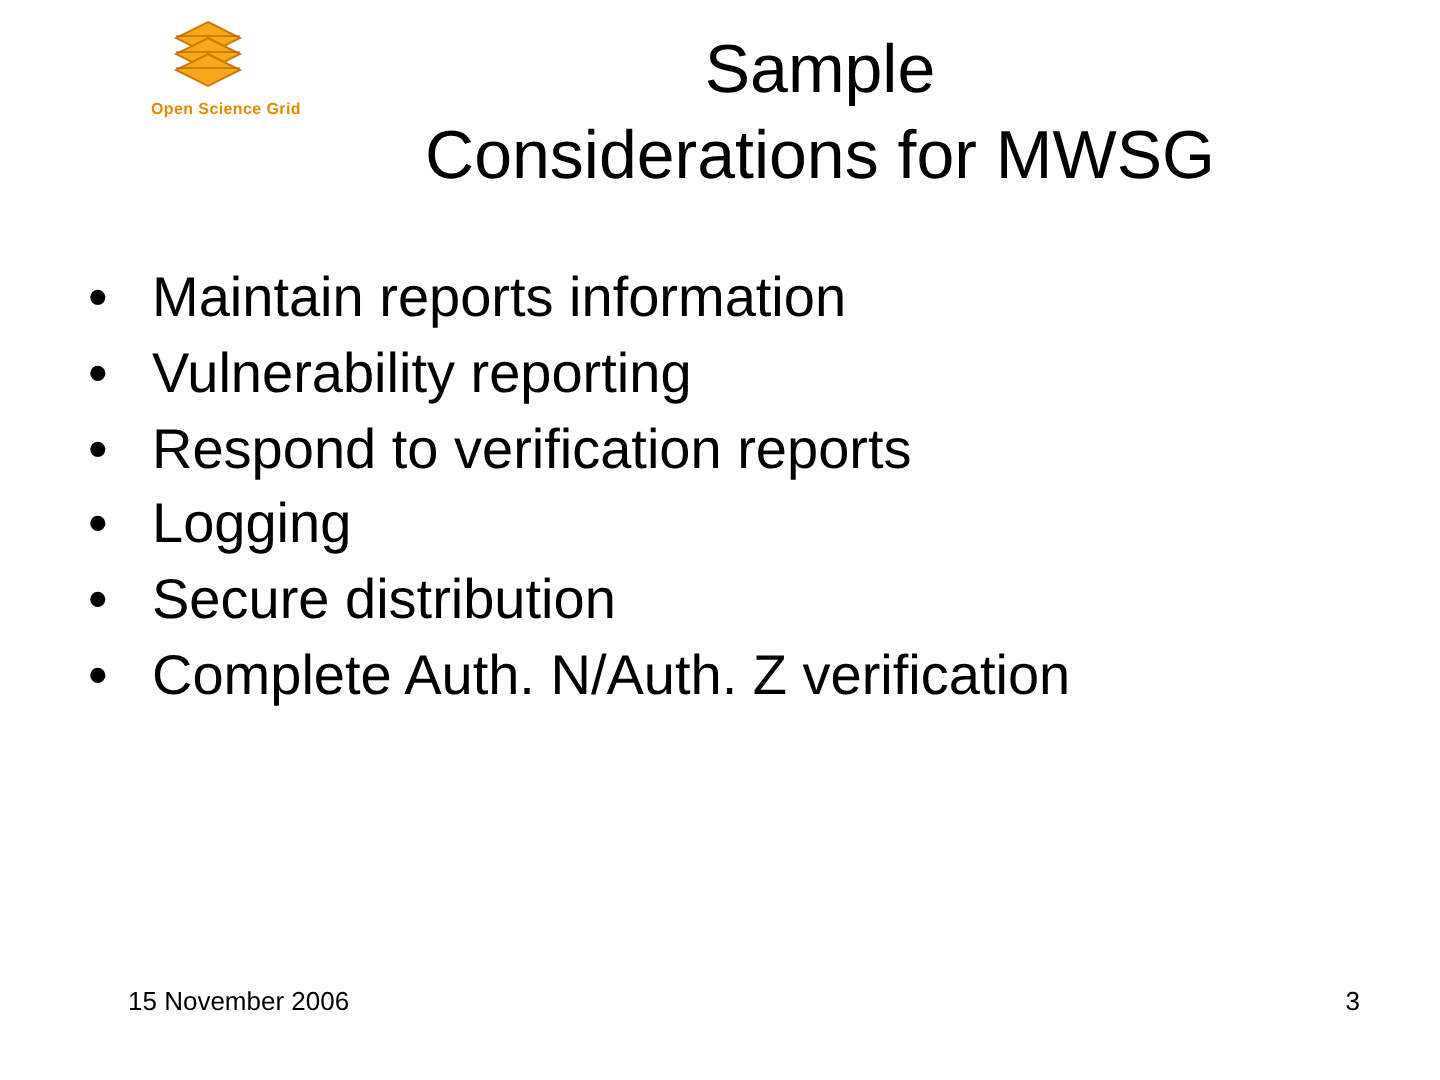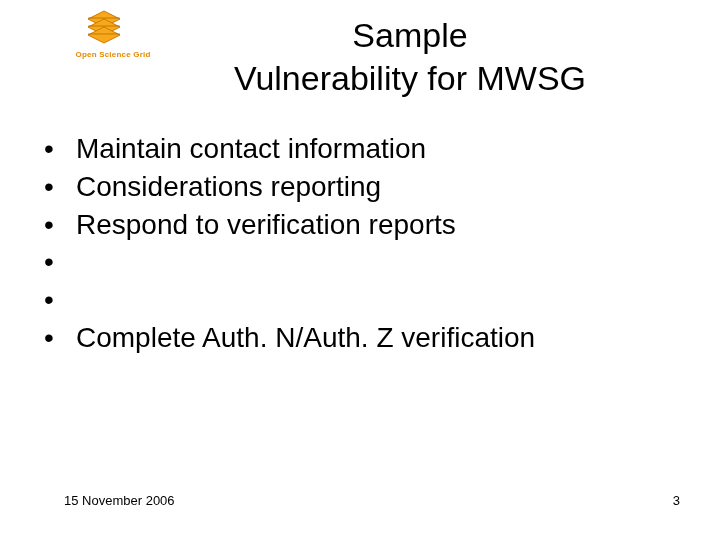--- a/index.html
+++ b/index.html
@@ -91,42 +91,44 @@
     </g>
     <line x1="20" y1="8" x2="52" y2="8" stroke="#9c5b00" stroke-width="0.6"></line>
     <line x1="20" y1="16" x2="52" y2="16" stroke="#9c5b00" stroke-width="0.6"></line>
     <line x1="20" y1="24" x2="52" y2="24" stroke="#9c5b00" stroke-width="0.6"></line>
   </svg>
   <div class="logo-label">Open Science Grid</div>
 </div>
 
 <div class="title">
   <span>Sample</span><br>
-  <span>Vulnerability for MWSG</span>
+  <span>Considerations for MWSG</span>
 </div>
 
 <div class="bullets">
   <ul>
     <li>
         <span class="dot">•</span>
-        <span>Maintain contact information</span>
+        <span>Maintain reports information</span>
       </li>
     <li>
         <span class="dot">•</span>
-        <span>Considerations reporting</span>
+        <span>Vulnerability reporting</span>
       </li>
     <li>
         <span class="dot">•</span>
         <span>Respond to verification reports</span>
       </li>
     <li>
         <span class="dot">•</span>
+        <span>Logging</span>
       </li>
     <li>
         <span class="dot">•</span>
+        <span>Secure distribution</span>
       </li>
     <li>
         <span class="dot">•</span>
         <span>Complete Auth. N/Auth. Z verification</span>
       </li>
   </ul>
 </div>
 
 <div class="footer-date">15 November 2006</div>
 <div class="footer-page">3</div>

